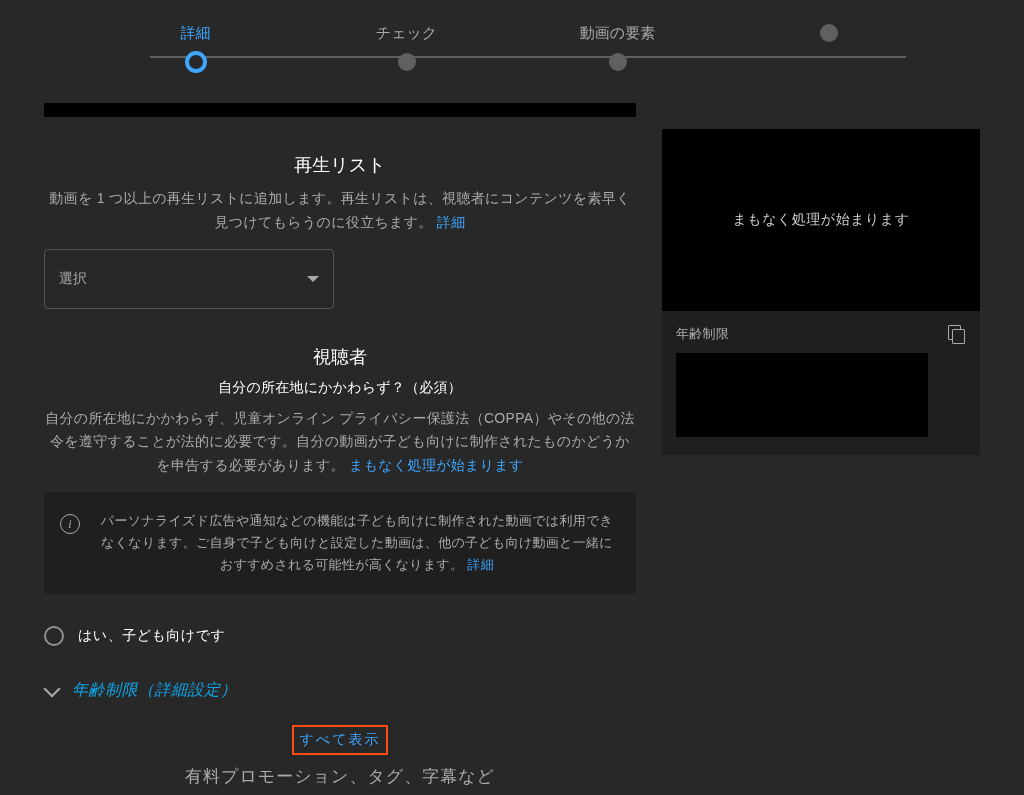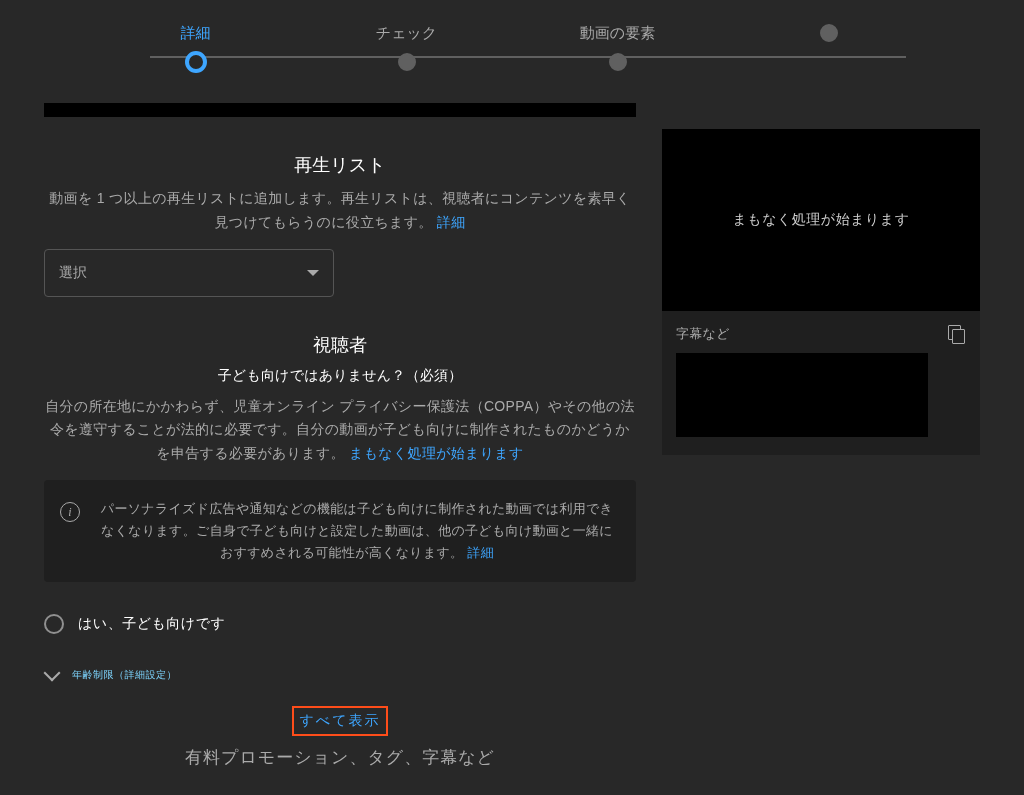--- a/index.html
+++ b/index.html
@@ -86,21 +86,21 @@
       line-height: 1.7;
       margin-bottom: 14px;
       letter-spacing: 0.3px;
     }
     .link { color: #3ea6ff; cursor: pointer; }
 
     .select-box {
       border: 1px solid #555;
       border-radius: 4px;
       width: 290px;
-      height: 48px;
+      height: 60px;
       display: flex;
       align-items: center;
       justify-content: space-between;
       padding: 0 14px;
       color: #aaa;
       margin-bottom: 36px;
       cursor: pointer;
     }
     .caret-down {
       width: 0; height: 0;
@@ -170,21 +170,21 @@
       cursor: pointer;
     }
     .chevron-down {
       width: 12px; height: 12px;
       border-right: 2px solid #aaa;
       border-bottom: 2px solid #aaa;
       transform: rotate(45deg);
       margin-top: -4px;
       margin-left: 2px;
     }
-    .expand-label { color: #7dd3fc; font-size: 10px; letter-spacing: 0.5px; }
+    .expand-label { color: #0ea5e9; font-size: 16px; letter-spacing: 0.5px; font-style: italic; }
 
     .show-all {
       color: #3ea6ff;
       font-size: 14px;
       cursor: pointer;
       display: inline-block;
       padding: 4px 6px;
       border: 2px solid #ff4d1a;
       letter-spacing: 2px;
       margin-bottom: 10px;
@@ -268,21 +268,21 @@
     <div class="subtext">
       <span>動画を 1 つ以上の再生リストに追加します。再生リストは、視聴者にコンテンツを素早く見つけてもらうのに役立ちます。</span>
       <span class="link">詳細</span>
     </div>
     <div class="select-box">
       <span>選択</span>
       <span class="caret-down"></span>
     </div>
 
     <h2 class="section-title">視聴者</h2>
-    <div class="question">子ども向けではありません？（必須）</div>
+    <div class="question">自分の所在地にかかわらず？（必須）</div>
     <div class="subtext">
       <span>自分の所在地にかかわらず、児童オンライン プライバシー保護法（COPPA）やその他の法令を遵守することが法的に必要です。自分の動画が子ども向けに制作されたものかどうかを申告する必要があります。</span>
       <span class="link">まもなく処理が始まります</span>
     </div>
 
     <div class="info-box">
       <div class="info-icon">i</div>
       <span>パーソナライズド広告や通知などの機能は子ども向けに制作された動画では利用できなくなります。ご自身で子ども向けと設定した動画は、他の子ども向け動画と一緒におすすめされる可能性が高くなります。</span>
       <span class="link">詳細</span>
     </div>
@@ -300,19 +300,19 @@
     <div class="show-all">すべて表示</div>
     <div class="show-all-sub">有料プロモーション、タグ、字幕など</div>
   </div>
 
   <div class="right">
     <div class="preview">
       <span>まもなく処理が始まります</span>
     </div>
     <div class="linkcard">
       <div class="linkcard-header">
-        <span class="linkcard-title">字幕など</span>
+        <span class="linkcard-title">年齢制限</span>
         <span class="copy-icon"></span>
       </div>
       <div class="linkcard-url"></div>
     </div>
   </div>
 </div>
 
 </body></html>

